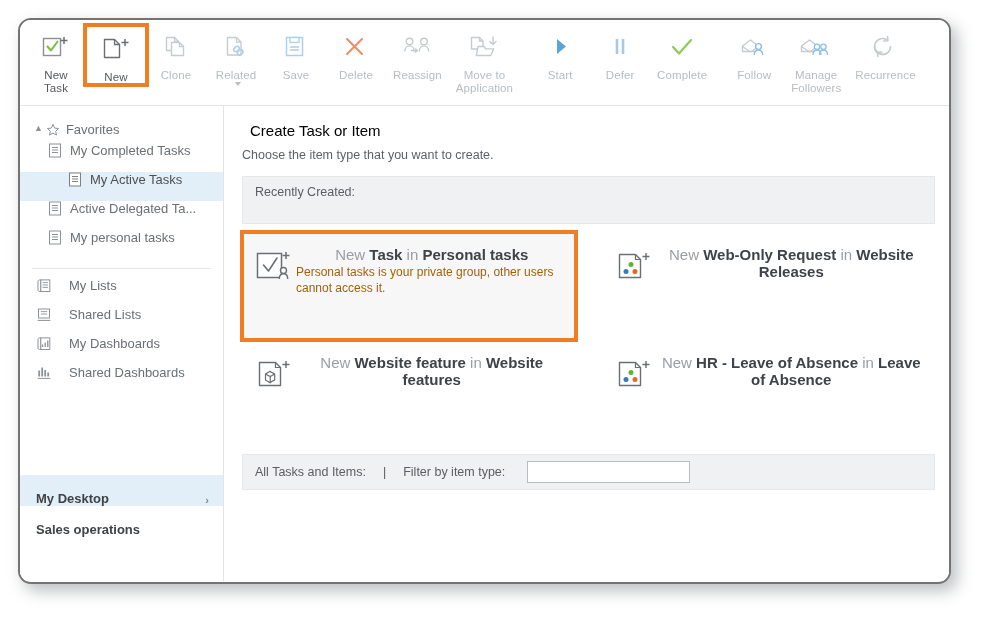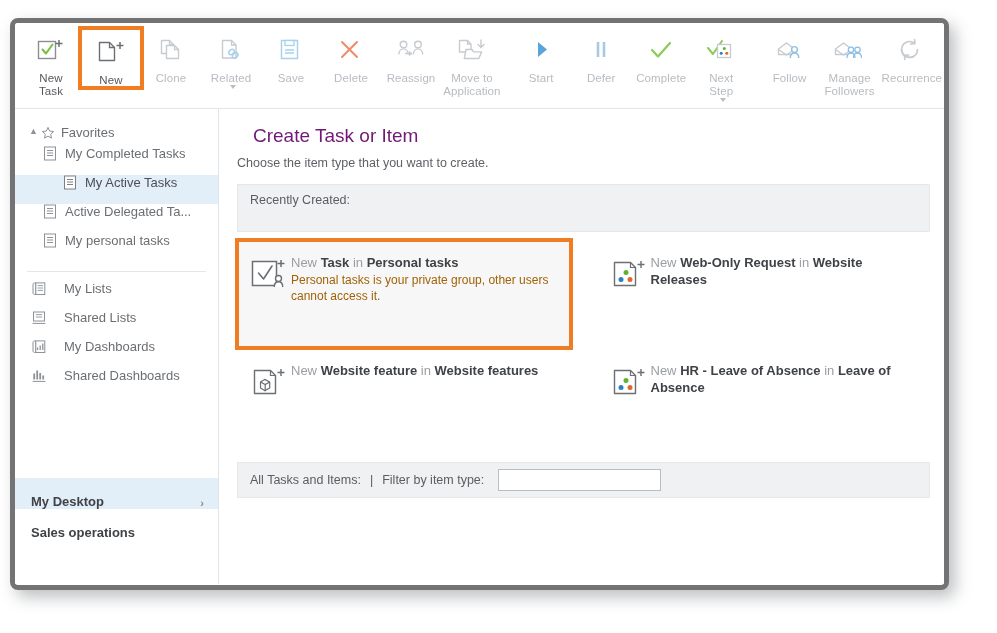--- a/index.html
+++ b/index.html
@@ -8,25 +8,25 @@
     width:997px;height:633px;
     background:#ffffff;
     font-family:"Liberation Sans", sans-serif;
     overflow:hidden;
     position:relative;
   }
 
   
   #app-window{
     position:absolute;
-    left:10px; top:18px;
+    left:18px; top:18px;
     width:929px; height:562px;
     background:#ffffff;
-    border:5px solid #737373;
-    border-radius:8px;
+    border:2px solid #737373;
+    border-radius:13px;
     box-shadow:6px 7px 16px rgba(80,85,90,0.38);
     overflow:hidden;
   }
 
   
   #toolbar{
     position:relative;
     height:86px;
     background:#ffffff;
     border-bottom:1px solid #e3e6e9;
@@ -138,23 +138,23 @@
   .desk-chev{color:#86898d;font-size:11px;}
 
   
   #main{
     flex:1;
     background:#ffffff;
     padding:16px 14px 0 18px;
     box-sizing:border-box;
   }
   #page-title{
-    font-size:19px;
-    color:#701a75;
-    margin:0 0 9px 16px;
+    font-size:15px;
+    color:#000000;
+    margin:0 0 9px 8px;
     font-weight:normal;
   }
   #page-sub{
     font-size:12.5px;
     color:#5e6165;
     margin:0 0 14px 0;
   }
   .bar{
     background:#f0f1f2;
     border:1px solid #e6e7e8;
@@ -184,38 +184,39 @@
     outline:4px solid #f07d22;
     outline-offset:-2px;
   }
   .card-ico{
     width:44px;min-width:44px;
     display:flex;align-items:flex-start;justify-content:center;
     padding-top:6px;
   }
   .card-body{padding-top:4px;}
   .card-title{
-    font-size:13px;
+    font-size:15px;
     color:#5d6065;
     line-height:17px;
+    text-align:center;
   }
   .card-title b{color:#3f4246;font-weight:bold;}
   .card-title .lite{color:#9a9ea2;}
   .card-desc{
     font-size:12px;
     color:#a16207;
     line-height:16px;
     margin-top:1px;
   }
   #filter-bar{
     margin-top:6px;
     height:36px;
     display:flex;
     align-items:center;
-    gap:4px;
+    gap:12px;
   }
   #filter-bar .flabel{font-size:12.5px;color:#5a5d61;white-space:nowrap;}
   #filter-input{
     margin-left:10px;
     width:163px;height:22px;
     border:1px solid #b9bdc1;
     background:#fff;
     font-family:"Liberation Sans", sans-serif;
     font-size:12px;
     padding:0 4px;
@@ -348,34 +349,20 @@
 
     <div class="tb-item disabled">
       <div class="tb-ico">
         <svg width="30" height="26" viewBox="0 0 30 26">
           <path d="M6 13 L12 19.5 L24 6" fill="none" stroke="#8dcc5c" stroke-width="2.3" stroke-linecap="round" stroke-linejoin="round"></path>
         </svg>
       </div>
       <div class="tb-lbl">Complete</div>
     </div>
 
-    <div class="tb-item disabled">
-      <div class="tb-ico">
-        <svg width="32" height="26" viewBox="0 0 32 26">
-          <path d="M3 11 L8 17 L17 4" fill="none" stroke="#8dcc5c" stroke-width="2.1" stroke-linecap="round" stroke-linejoin="round"></path>
-          <rect x="12.5" y="7.5" width="13" height="13" fill="#fff" stroke="#c6cbd0" stroke-width="1.3"></rect>
-          <circle cx="19.3" cy="11.6" r="1.5" fill="#5cb531"></circle>
-          <circle cx="16.2" cy="16.2" r="1.5" fill="#2f7dc2"></circle>
-          <circle cx="21.8" cy="16.2" r="1.5" fill="#e2672a"></circle>
-        </svg>
-      </div>
-      <div class="tb-lbl">Next
-Step</div>
-      <span class="caret"></span>
-    </div>
 
     <div id="tb-sep"></div>
 
     <div class="tb-item disabled">
       <div class="tb-ico">
         <svg width="32" height="26" viewBox="0 0 32 26">
           <path d="M4.5 17.5 v-5.5 l8-6 l8 6 v5.5 z" fill="#fff" stroke="#c6cbd0" stroke-width="1.4" stroke-linejoin="round"></path>
           <path d="M4.5 12.5 l8 5.5 l8-5.5" fill="none" stroke="#c6cbd0" stroke-width="1.3"></path>
           <circle cx="20.5" cy="12.5" r="2.9" fill="#fff" stroke="#8cbfe3" stroke-width="1.4"></circle>
           <path d="M16.3 21 c0-3.3 2-5 4.2-5 s4.2 1.7 4.2 5" fill="#fff" stroke="#8cbfe3" stroke-width="1.4"></path>

